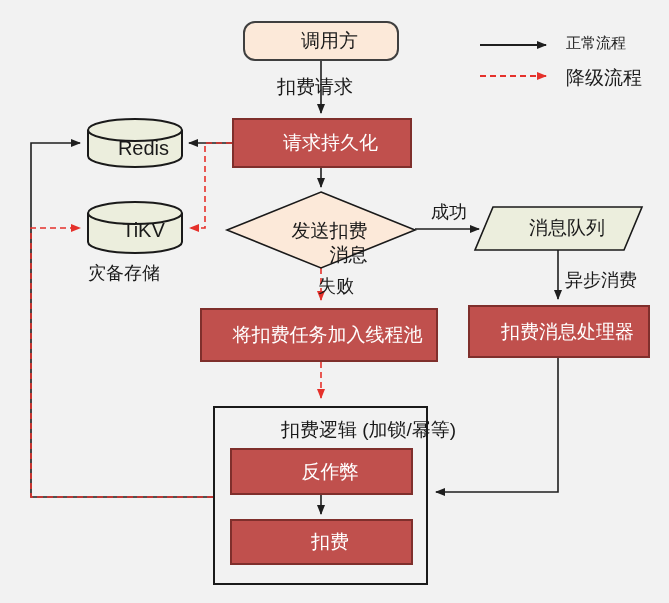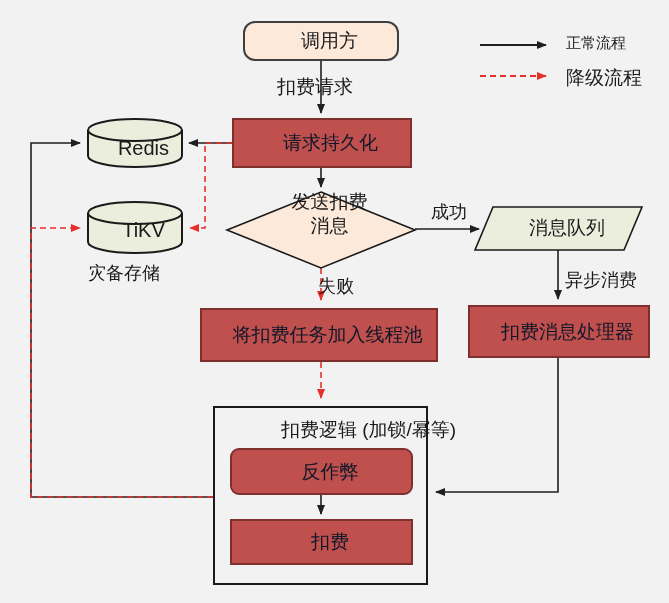--- a/index.html
+++ b/index.html
@@ -8,21 +8,21 @@
     background:#f2f2f2;overflow:hidden;
     font-family:"Liberation Sans","DejaVu Sans",sans-serif;
     color:#1a1a1a;
   }
   #canvas{position:absolute;left:0;top:0;z-index:1;}
   .node{
     position:absolute;z-index:2;display:flex;align-items:center;justify-content:center;
     box-sizing:border-box;text-align:center;line-height:1.25;padding-left:17px;
   }
   .red-box{
-    background:#c0504d;border:2px solid #7f2f2c;color:#0f172a;font-size:19px;
+    background:#c0504d;border:2px solid #7f2f2c;color:#ffffff;font-size:19px;
   }
   .cream{background:#fce9d9;border:2px solid #3f3f3f;font-size:19px;}
   .rounded{border-radius:12px;}
   .shape-label{background:transparent;font-size:19px;z-index:3;}
   .edge-label{
     position:absolute;z-index:3;font-size:18px;white-space:nowrap;
   }
   .caption{position:absolute;z-index:3;font-size:18px;}
   .container-box{
     position:absolute;z-index:2;box-sizing:border-box;
@@ -85,37 +85,37 @@
 <div class="node red-box" style="left:232px;top:118px;width:180px;height:50px;">
   <span>请求持久化</span>
 </div>
 
 <div class="node shape-label mono-en" style="left:92px;top:134px;width:86px;height:28px;">Redis</div>
 
 <div class="node shape-label mono-en" style="left:92px;top:216px;width:86px;height:28px;">TiKV</div>
 
 <div class="caption" style="left:88px;top:261px;width:94px;">灾备存储</div>
 
-<div class="node shape-label" style="left:248px;top:184px;width:146px;height:60px;white-space:pre-line;">发送扣费
+<div class="node shape-label" style="left:248px;top:213px;width:146px;height:60px;white-space:pre-line;text-align:right;">发送扣费
 消息</div>
 
 <div class="node shape-label" style="left:493px;top:210px;width:131px;height:36px;">消息队列</div>
 
 <div class="node red-box" style="left:468px;top:305px;width:182px;height:53px;">
   <span>扣费消息处理器</span>
 </div>
 
 <div class="node red-box" style="left:200px;top:308px;width:238px;height:54px;">
   <span>将扣费任务加入线程池</span>
 </div>
 
 <div class="container-box" style="left:213px;top:406px;width:215px;height:179px;"></div>
 <div class="container-title" style="left:213px;top:417px;width:215px;padding-left:48px;">扣费逻辑 (加锁/幂等)</div>
 
-<div class="node red-box" style="left:230px;top:448px;width:183px;height:47px;border-radius:9px;">
+<div class="node red-box" style="left:230px;top:448px;width:183px;height:47px;">
   <span>反作弊</span>
 </div>
 
 <div class="node red-box" style="left:230px;top:519px;width:183px;height:46px;">
   <span>扣费</span>
 </div>
 
 <div class="edge-label" style="left:277px;top:74px;font-size:19px;">扣费请求</div>
 <div class="edge-label" style="left:431px;top:200px;">成功</div>
 <div class="edge-label" style="left:318px;top:274px;">失败</div>

